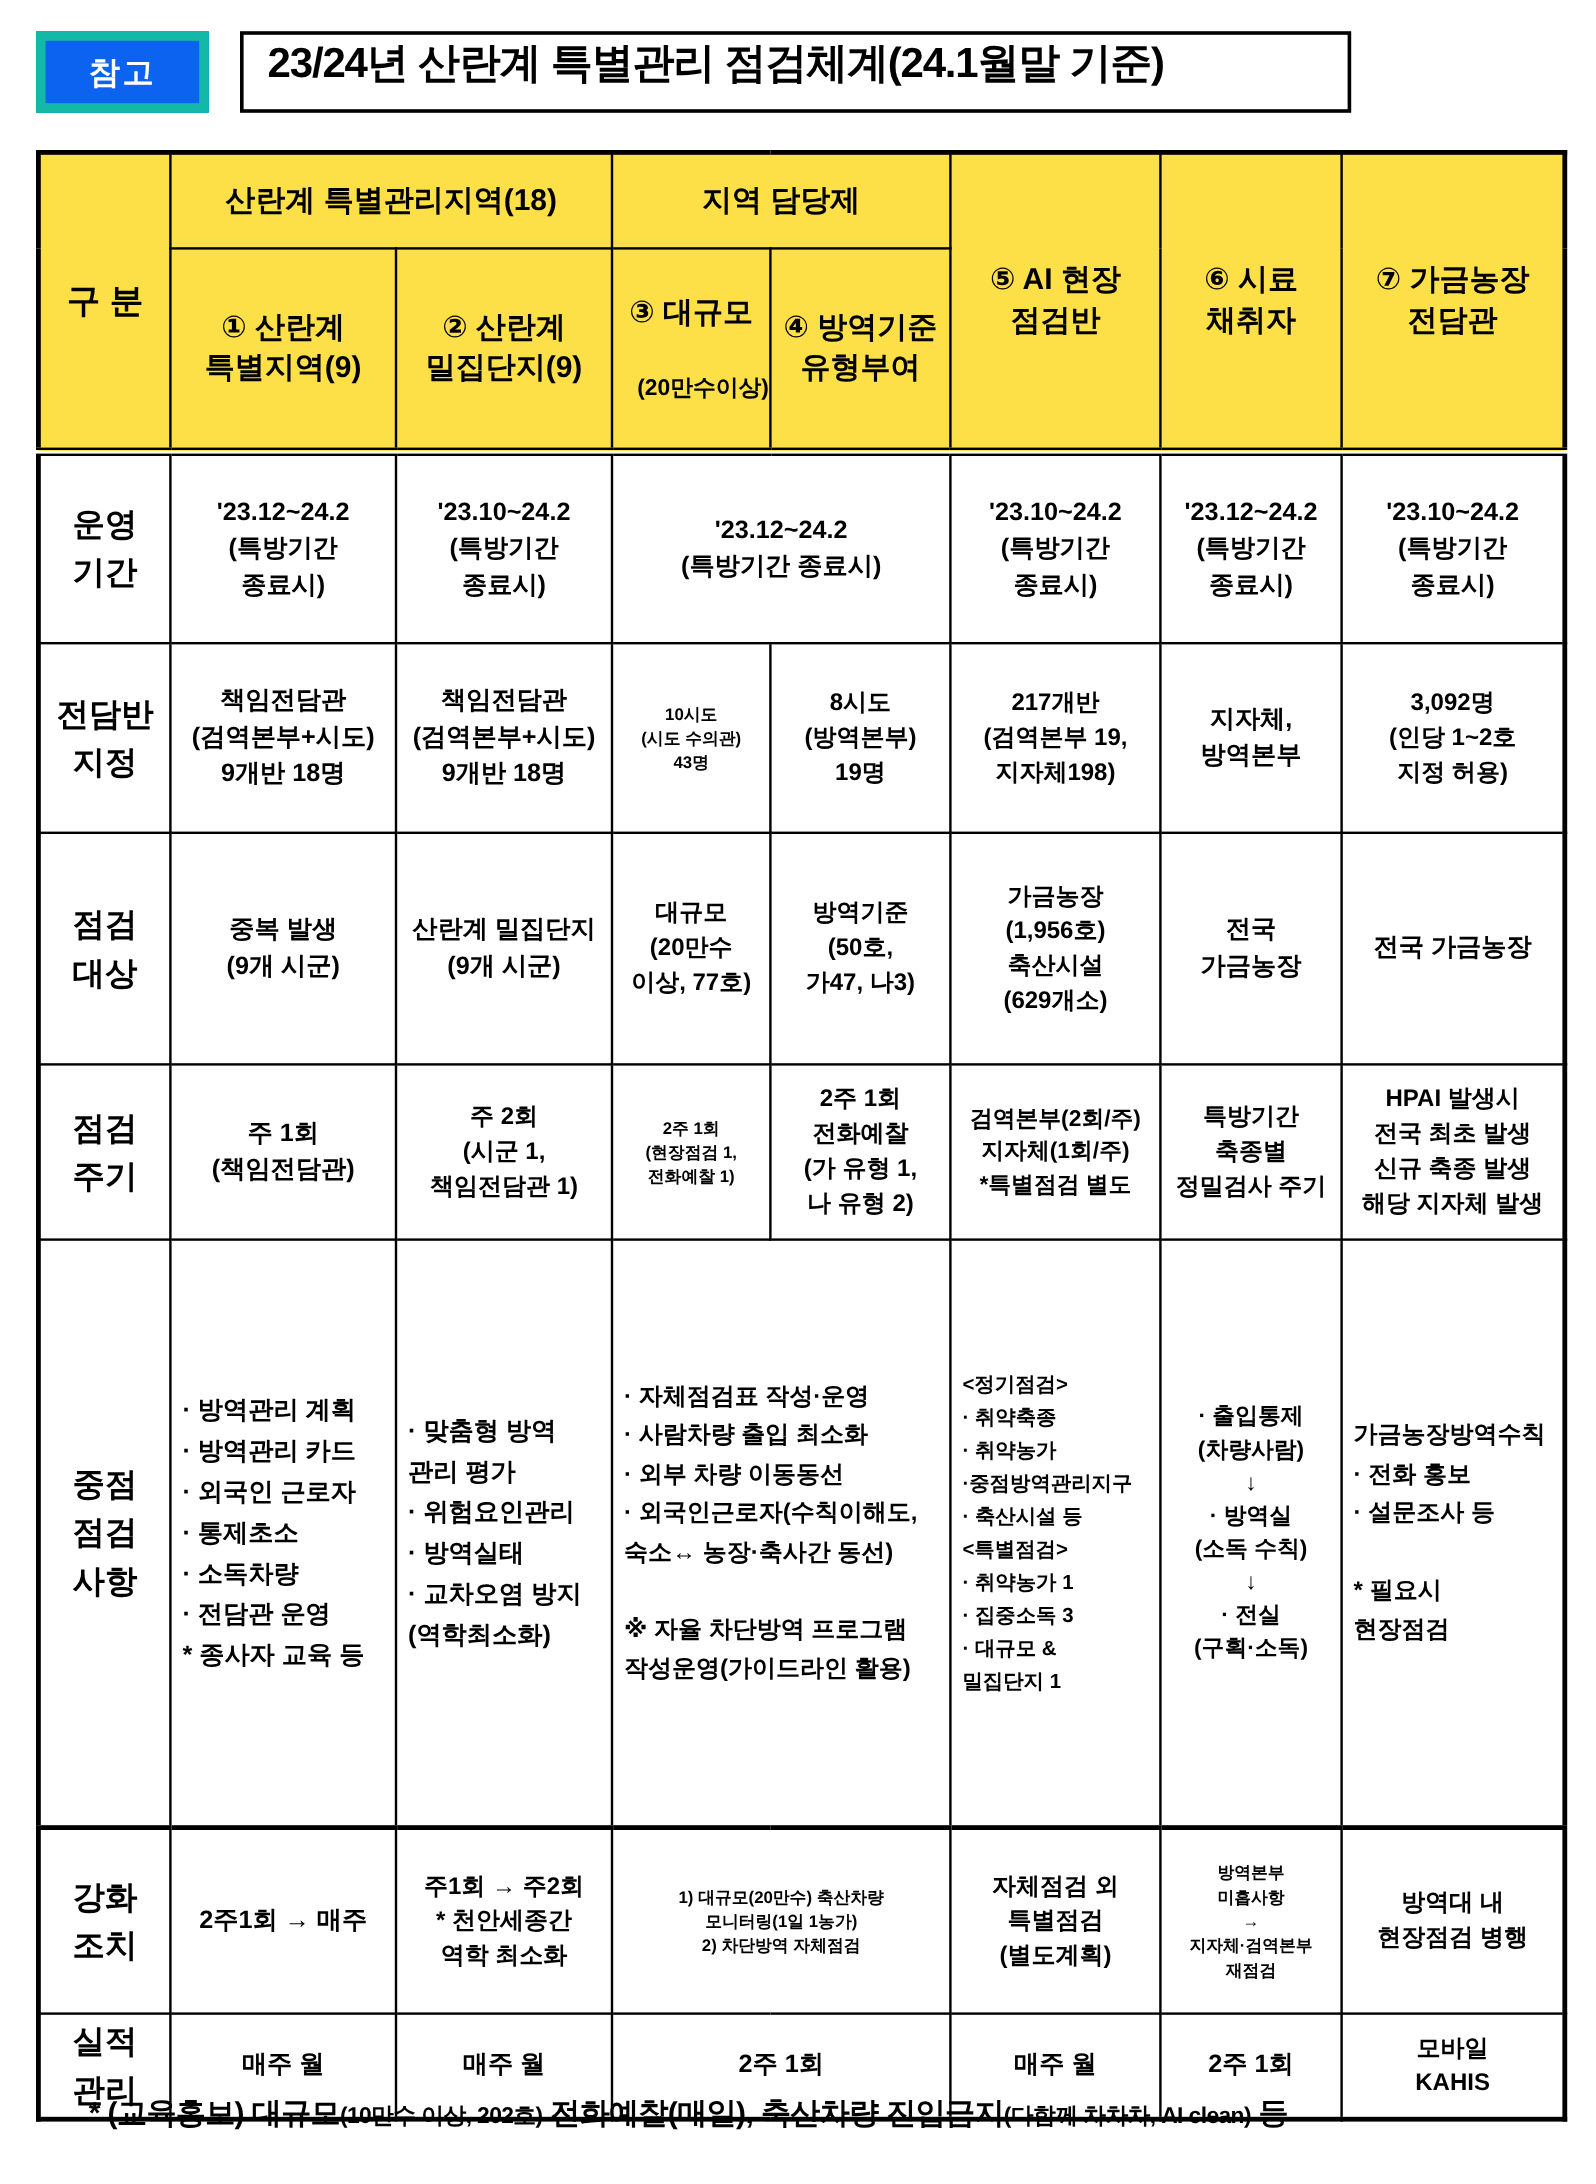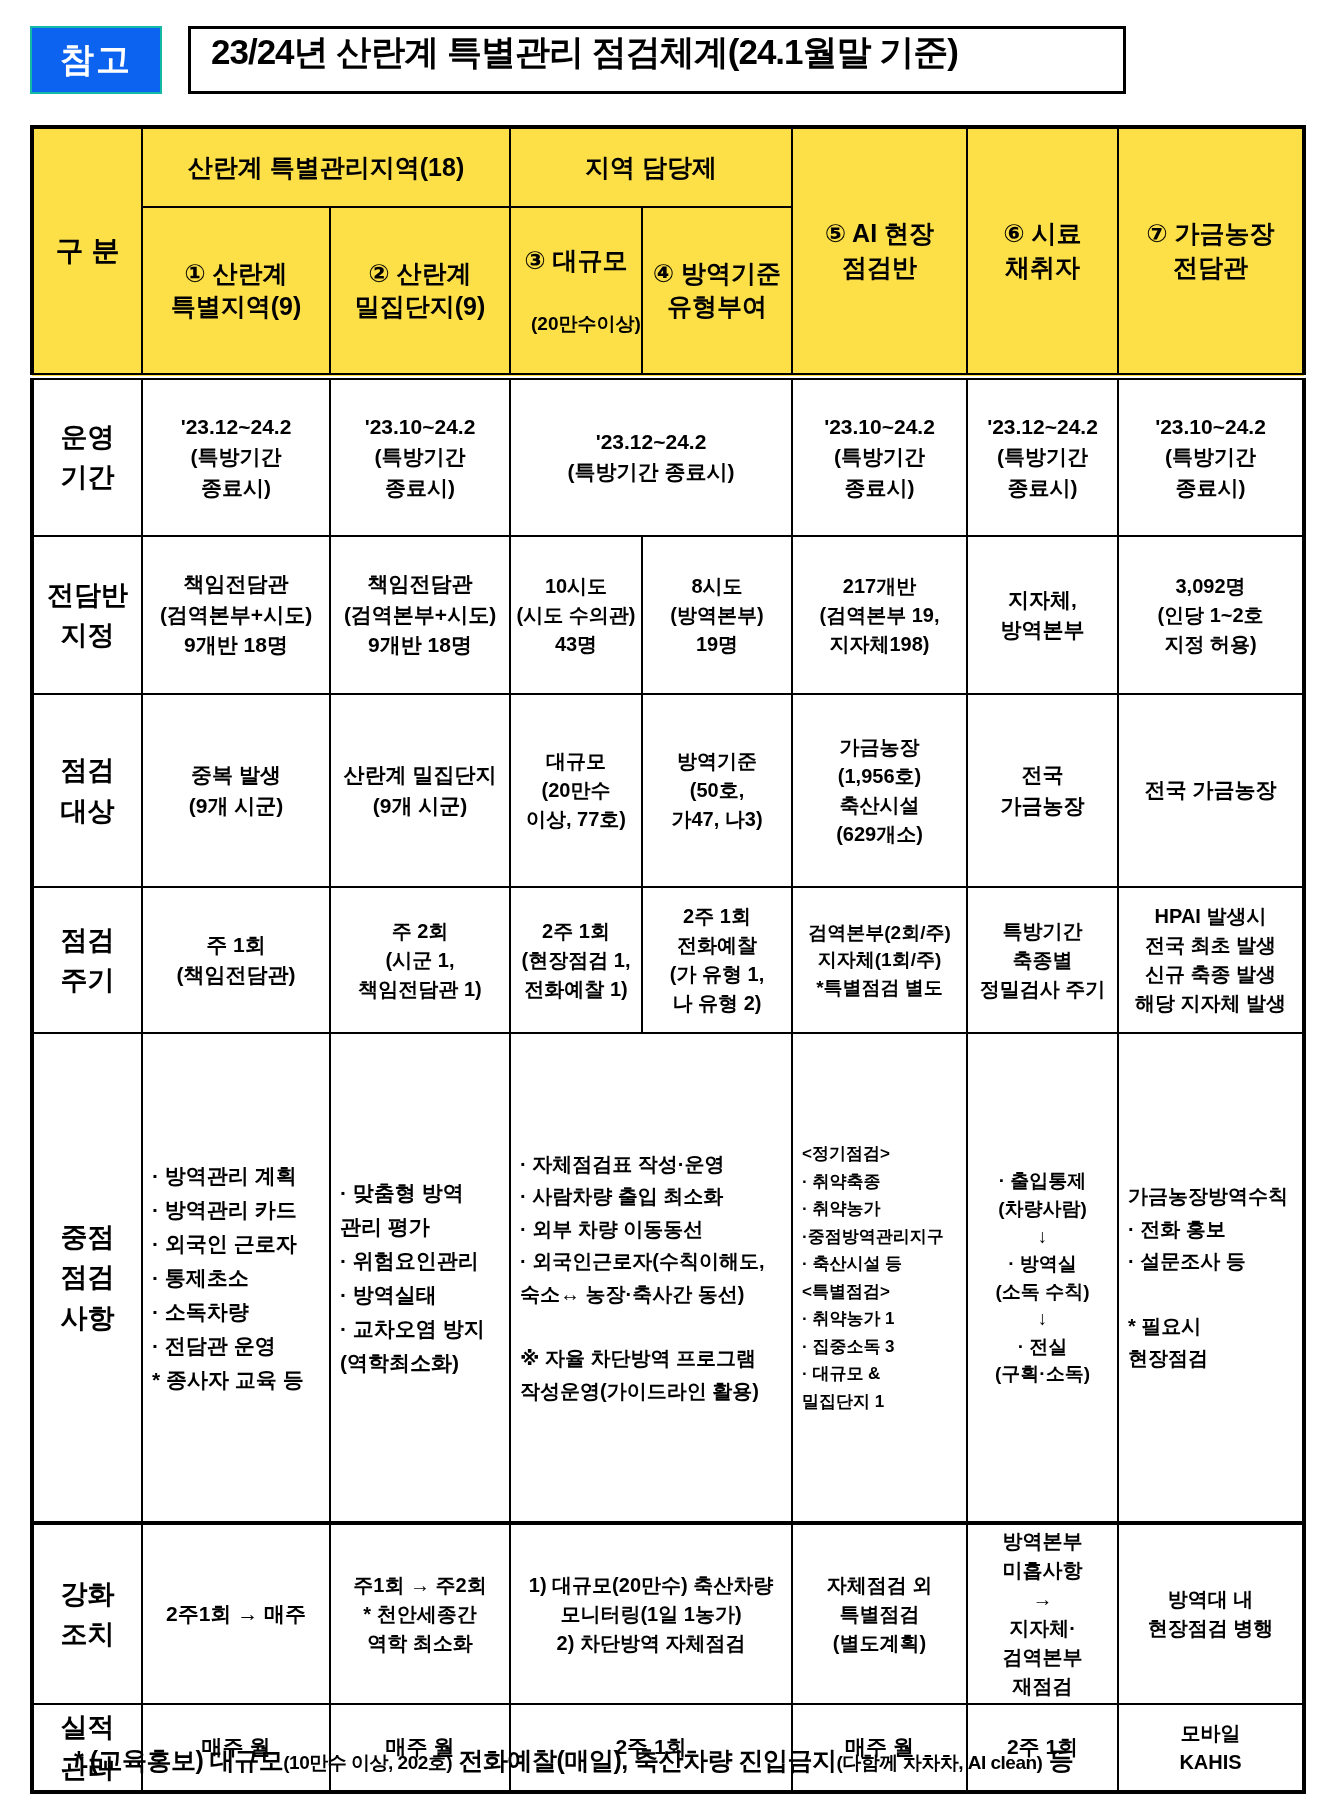--- a/index.html
+++ b/index.html
@@ -4,23 +4,23 @@
 <style>
   html,body{margin:0;padding:0;background:#fff;}
   .page{
     width:1330px;height:1820px;background:#ffffff;position:relative;
     font-family:"Liberation Sans","DejaVu Sans",sans-serif;
     font-weight:700;color:#000;overflow:hidden;
   }
   
   .top{position:absolute;top:26px;left:30px;width:1096px;height:68px;display:flex;gap:26px;}
   .ref-badge{
-    width:128px;flex:0 0 128px;background:#0b63f0;border:2px solid #14b8a6;
+    width:128px;flex:0 0 128px;background:#0b63f0;border:8px solid #14b8a6;
     color:#fff;display:flex;align-items:center;justify-content:center;
-    font-size:34px;letter-spacing:2px;
+    font-size:26px;letter-spacing:2px;
   }
   .title-box{
     flex:1;border:3px solid #000;display:flex;align-items:flex-start;
     padding-left:20px;font-size:35px;letter-spacing:-1px;white-space:nowrap;
   }
   
   table.main{
     position:absolute;top:125px;left:30px;width:1272px;
     border-collapse:collapse;table-layout:fixed;border:4px solid #000;
   }
@@ -41,21 +41,21 @@
   tr.r-team{height:158px;}
   tr.r-target{height:193px;}
   tr.r-cycle{height:146px;}
   tr.r-focus{height:490px;}
   tr.r-enforce{height:155px;}
   tr.r-enforce td{border-top:4px solid #000;}
   tr.r-report{height:85px;font-size:22px;}
   .left{text-align:left;padding-left:9px;line-height:1.62;}
   .fs20{font-size:20px;}
   .fs19{font-size:19px;}
-  .fs18{font-size:20px;}
+  .fs18{font-size:14px;}
   .fs17{font-size:17px;}
   
   .footnotes{position:absolute;left:30px;top:1744px;width:1270px;}
   .fn{margin:0 0 9px 0;font-size:25px;letter-spacing:-0.5px;padding-left:44px;}
   .fn-small{font-size:19px;}
 </style>
 </head>
 <body>
 
 <div class="page">

